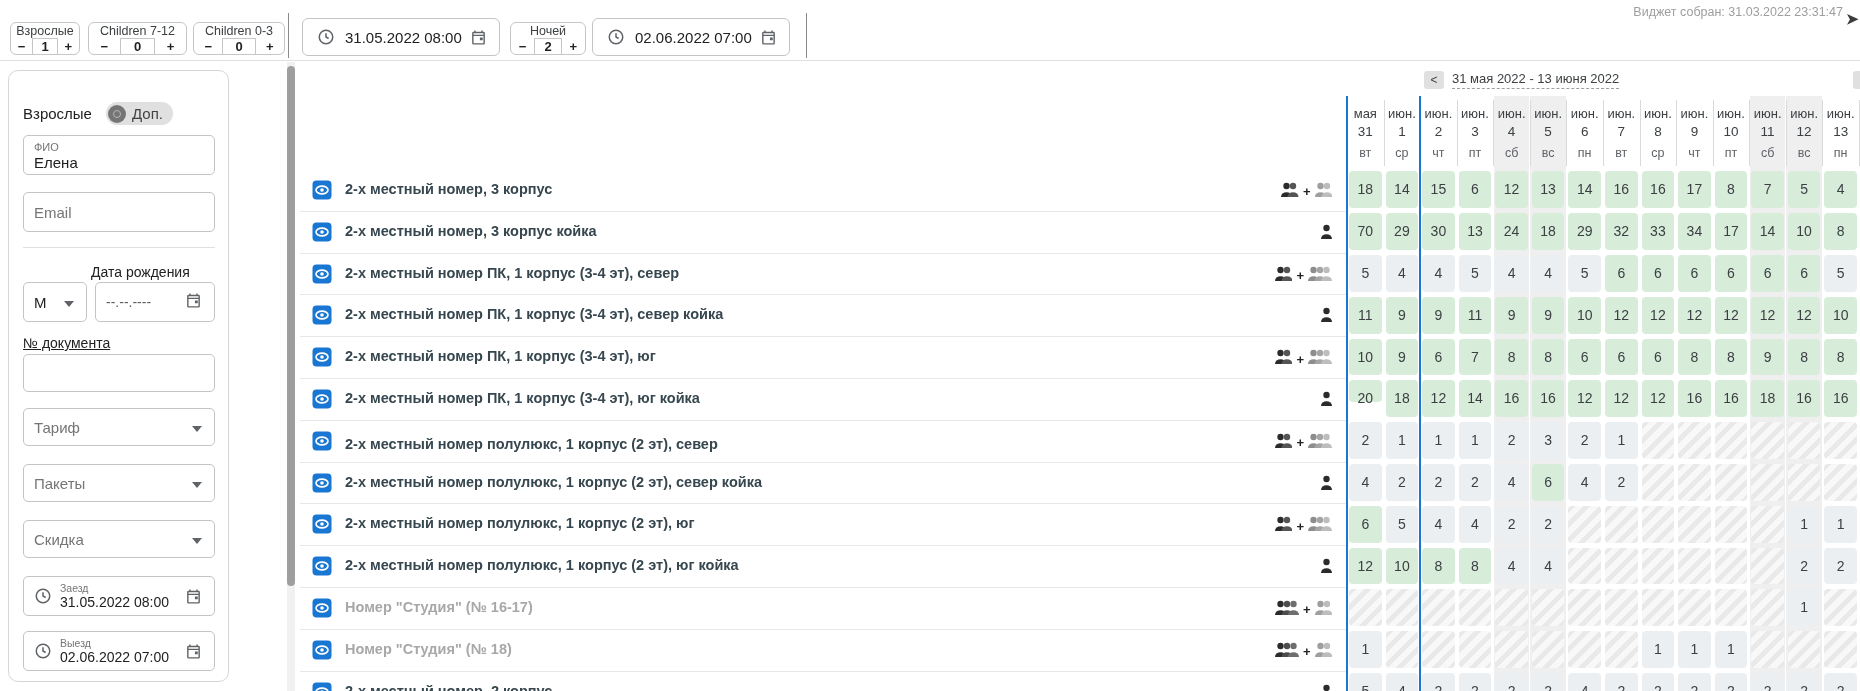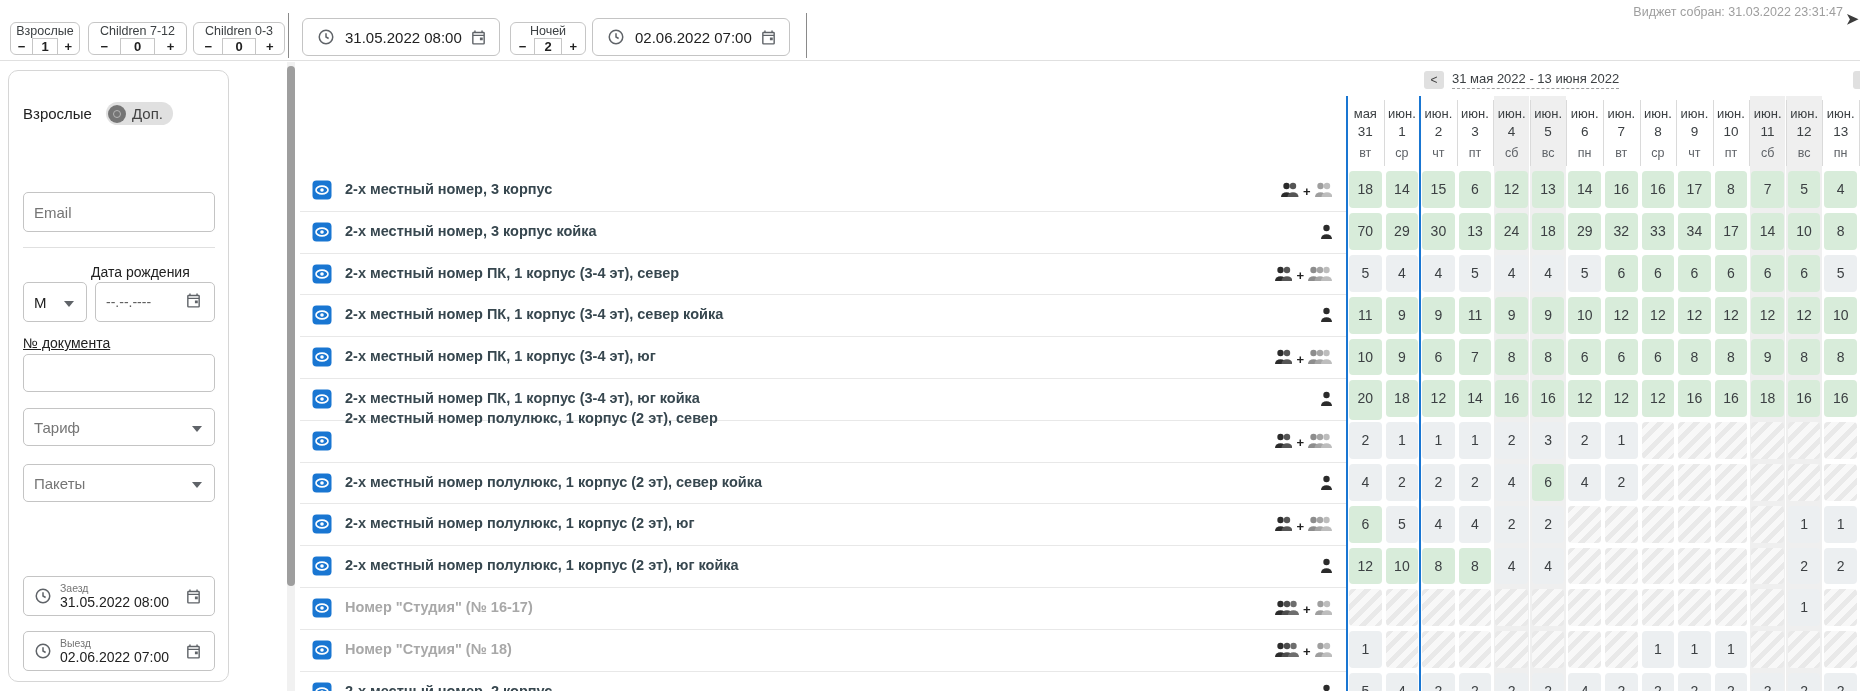--- a/index.html
+++ b/index.html
@@ -166,20 +166,24 @@
   <div class="sidebar">
     <div class="sb-abs sb-title" style="left:14px; top:34px;">Взрослые</div>
 
     <div class="toggle-pill">
       <span class="toggle-knob">
           <span></span>
         </span>
       <span class="toggle-label">Доп.</span>
     </div>
 
+    <div class="sb-box" style="top:64px; height:40px;">
+      <div class="float-label">ФИО</div>
+      <div class="float-value">Елена</div>
+    </div>
 
     <div class="sb-box select-box" style="top:121px; height:40px;">
       <span class="placeholder-text">Email</span>
     </div>
 
     <div class="sb-divider" style="top:176px;"></div>
 
     <div class="sb-label" style="left:82px; top:193px;">Дата рождения</div>
 
     <div class="sb-box select-box" style="top:211px; height:40px; width:64px;">
@@ -214,20 +218,28 @@
 
     <div class="sb-box select-box" style="top:393px;justify-content:flex-end;">
       <span class="placeholder-text">Пакеты</span>
       <span class="caret">
         <svg width="10" height="6" viewBox="0 0 10 6">
             <path d="M0 0h10L5 6z" fill="#5f6368"></path>
           </svg>
       </span>
     </div>
 
+    <div class="sb-box select-box" style="top:449px;">
+      <span class="placeholder-text">Скидка</span>
+      <span class="caret">
+        <svg width="10" height="6" viewBox="0 0 10 6">
+            <path d="M0 0h10L5 6z" fill="#5f6368"></path>
+          </svg>
+      </span>
+    </div>
 
     <div class="sb-box dt-box" style="top:505px;">
       <span class="icon-gap" style="margin:0 8px 0 10px;">
         <svg width="18" height="18" viewBox="0 0 24 24" fill="none" stroke="#5f6368" stroke-width="2">
             <circle cx="12" cy="12" r="9"></circle>
             <path d="M12 7v5l3.5 2"></path>
           </svg>
       </span>
       <span class="dt-lines">
         <span class="dt-small">Заезд</span>
@@ -500,41 +512,41 @@
           <ellipse cx="10" cy="10" rx="6" ry="3.9" fill="none" stroke="#ffffff" stroke-width="1.6"></ellipse>
           <circle cx="10" cy="10" r="1.8" fill="#ffffff"></circle>
         </svg></div>
       <div class="room-label" style="top:389.9px;z-index:2;">2-х местный номер ПК, 1 корпус (3-4 эт), юг койка</div>
       <div class="occ" style="top:390.9px;right:528px;z-index:2;">
         <svg width="11" height="16" viewBox="0 0 11 16">
           <circle cx="5.5" cy="4" r="3.2" fill="#2b2b2b"></circle>
           <path d="M0,15 a5.5,4.8 0 0 1 11,0 z" fill="#2b2b2b"></path>
         </svg>
       </div>
-      <div class="cell c-g" style="left:1349.0px;top:380.4px;width:32.6px;height:40px;line-height:36.8px;">20</div>
+      <div class="cell c-g" style="left:1349.0px;top:380.4px;width:32.6px;height:22px;line-height:36.8px;">20</div>
       <div class="cell c-g" style="left:1385.6px;top:380.4px;width:32.6px;height:36.8px;line-height:36.8px;">18</div>
       <div class="cell c-g" style="left:1422.1px;top:380.4px;width:32.6px;height:36.8px;line-height:36.8px;">12</div>
       <div class="cell c-g" style="left:1458.7px;top:380.4px;width:32.6px;height:36.8px;line-height:36.8px;">14</div>
       <div class="cell c-g" style="left:1495.3px;top:380.4px;width:32.6px;height:36.8px;line-height:36.8px;">16</div>
       <div class="cell c-g" style="left:1531.8px;top:380.4px;width:32.6px;height:36.8px;line-height:36.8px;">16</div>
       <div class="cell c-g" style="left:1568.4px;top:380.4px;width:32.6px;height:36.8px;line-height:36.8px;">12</div>
       <div class="cell c-g" style="left:1605.0px;top:380.4px;width:32.6px;height:36.8px;line-height:36.8px;">12</div>
       <div class="cell c-g" style="left:1641.6px;top:380.4px;width:32.6px;height:36.8px;line-height:36.8px;">12</div>
       <div class="cell c-g" style="left:1678.1px;top:380.4px;width:32.6px;height:36.8px;line-height:36.8px;">16</div>
       <div class="cell c-g" style="left:1714.7px;top:380.4px;width:32.6px;height:36.8px;line-height:36.8px;">16</div>
       <div class="cell c-g" style="left:1751.3px;top:380.4px;width:32.6px;height:36.8px;line-height:36.8px;">18</div>
       <div class="cell c-g" style="left:1787.8px;top:380.4px;width:32.6px;height:36.8px;line-height:36.8px;">16</div>
       <div class="cell c-g" style="left:1824.4px;top:380.4px;width:32.6px;height:36.8px;line-height:36.8px;">16</div>
       <div class="row-sep" style="top:461.6px;z-index:1;"></div>
       <div class="eye-btn" style="top:430.7px;z-index:2;"><svg width="20" height="20" viewBox="0 0 20 20">
           <rect x="0.5" y="0.5" width="19" height="19" rx="4" fill="#1976d2"></rect>
           <ellipse cx="10" cy="10" rx="6" ry="3.9" fill="none" stroke="#ffffff" stroke-width="1.6"></ellipse>
           <circle cx="10" cy="10" r="1.8" fill="#ffffff"></circle>
         </svg></div>
-      <div class="room-label" style="top:410px;z-index:2;">2-х местный номер полулюкс, 1 корпус (2 эт), север</div>
+      <div class="room-label" style="top:436px;z-index:2;">2-х местный номер полулюкс, 1 корпус (2 эт), север</div>
       <div class="occ" style="top:432.7px;right:528px;z-index:2;">
         <span><svg width="17.5" height="16" viewBox="0 0 17.5 16">
             <circle cx="5.5" cy="4" r="3.2" fill="#2b2b2b"></circle>
             <path d="M0,15 a5.5,4.8 0 0 1 11,0 z" fill="#2b2b2b"></path>
             <circle cx="12" cy="4" r="3.2" fill="#555555"></circle>
             <path d="M6.5,15 a5.5,4.8 0 0 1 11,0 z" fill="#555555"></path>
           </svg></span>
         <span class="plus">+</span>
         <span><svg width="24" height="16" viewBox="0 0 24 16">
             <circle cx="5.5" cy="4" r="3.2" fill="#8d8d8d"></circle>

